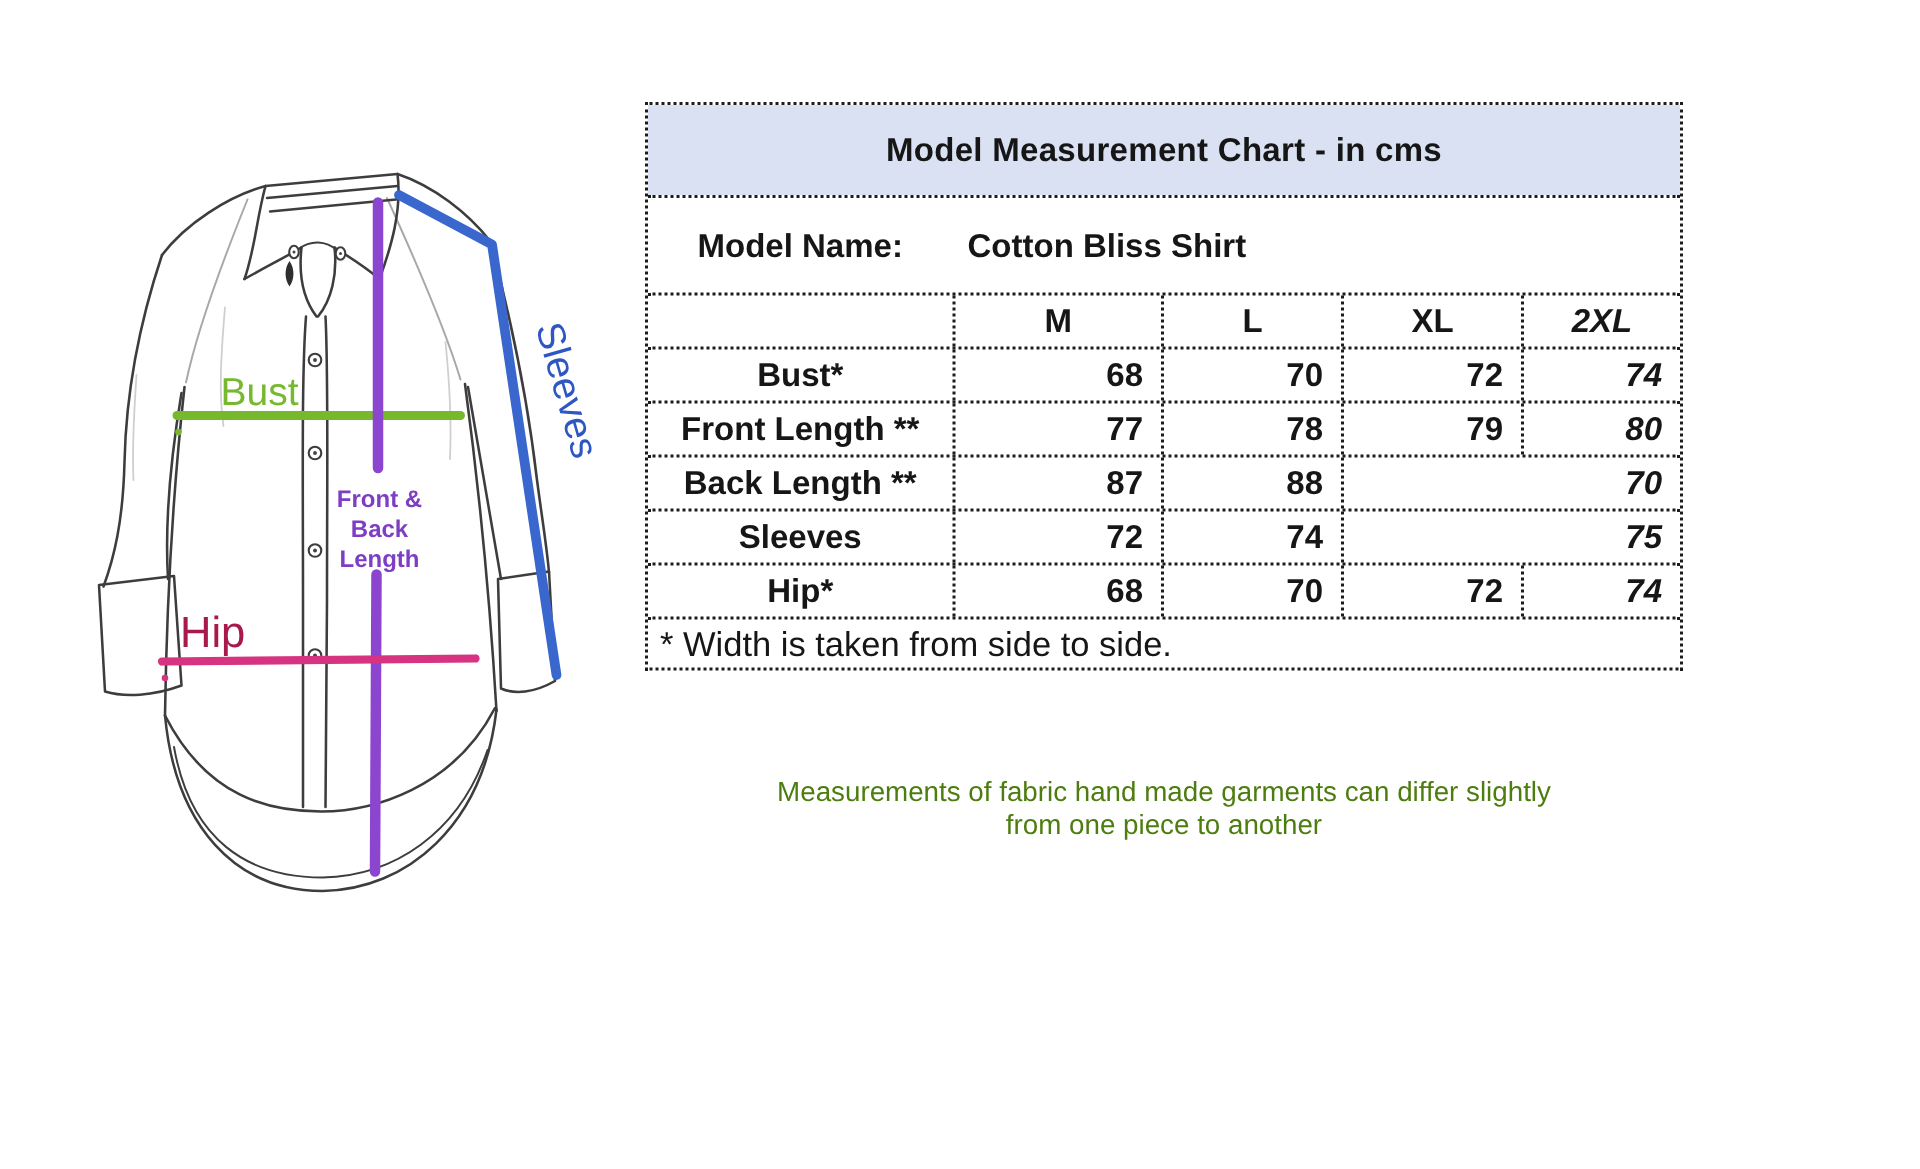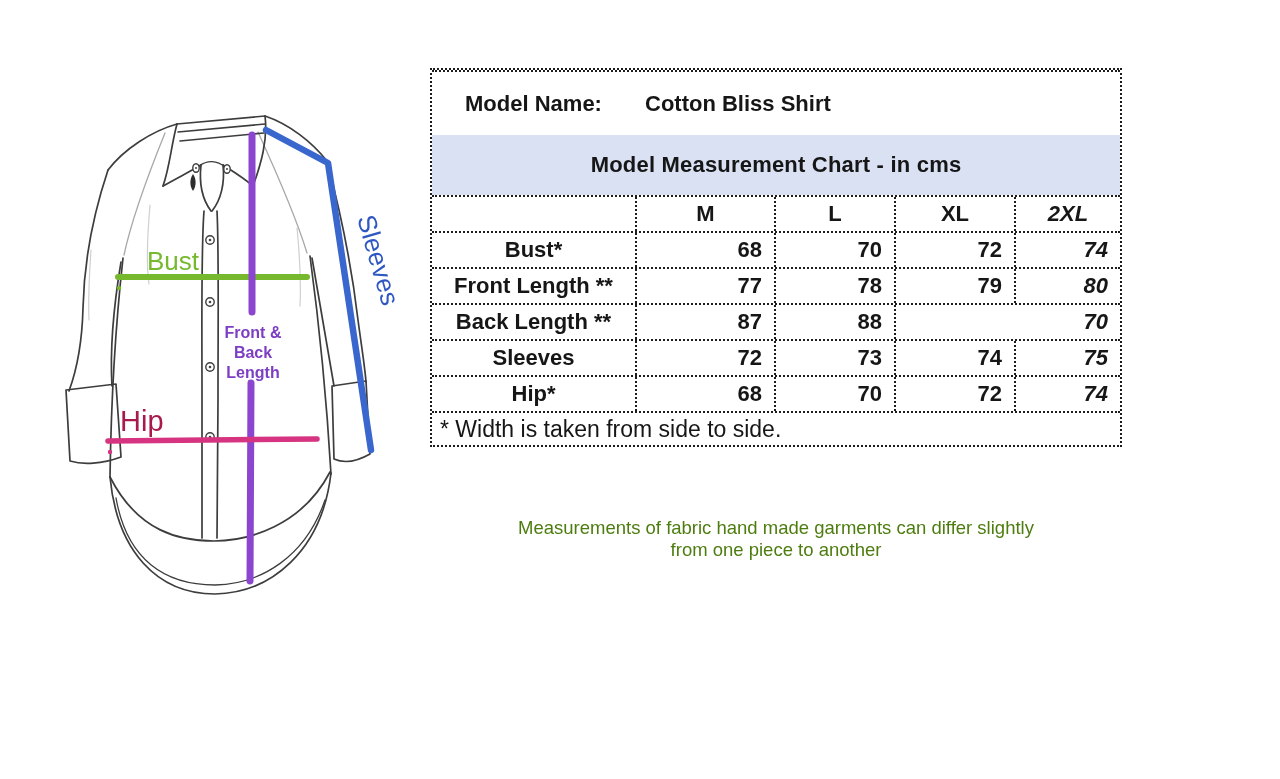--- a/index.html
+++ b/index.html
@@ -129,26 +129,26 @@
     <g font-size="16" font-weight="600" text-anchor="middle">
       <text x="253" y="338" fill="#7d3ec4">Front &amp;</text>
       <text x="253" y="358" fill="#7d3ec4">Back</text>
       <text x="253" y="378" fill="#7d3ec4">Length</text>
     </g>
     <text transform="translate(357,218) rotate(74)" font-size="26" fill="#2e57c2">Sleeves</text>
   </svg>
 
   <div class="chart">
 
+    <div class="row first title-row">Model Measurement Chart - in cms</div>
+
     <div class="row model-row">
       <div class="label-cell">Model Name:</div>
       <div class="value-cell">Cotton Bliss Shirt</div>
     </div>
-
-    <div class="row first title-row">Model Measurement Chart - in cms</div>
 
     <div class="row grid-row">
       <div class="cell c0"></div>
       <div class="cell c1 head-cell">M</div>
       <div class="cell c2 head-cell">L</div>
       <div class="cell c3 head-cell">XL</div>
       <div class="cell c4 head-cell">2XL</div>
     </div>
 
     <div class="row grid-row">
@@ -170,21 +170,20 @@
     <div class="row grid-row">
       <div class="cell c0">Back Length **</div>
       <div class="cell c1 num">87</div>
       <div class="cell c2 num">88</div>
       <div class="cell c4 num">70</div>
     </div>
 
     <div class="row grid-row">
       <div class="cell c0">Sleeves</div>
       <div class="cell c1 num">72</div>
-      <div class="cell c2 num">73</div>
       <div class="cell c3 num">74</div>
       <div class="cell c4 num">75</div>
     </div>
 
     <div class="row grid-row">
       <div class="cell c0">Hip*</div>
       <div class="cell c1 num">68</div>
       <div class="cell c2 num">70</div>
       <div class="cell c3 num">72</div>
       <div class="cell c4 num">74</div>

